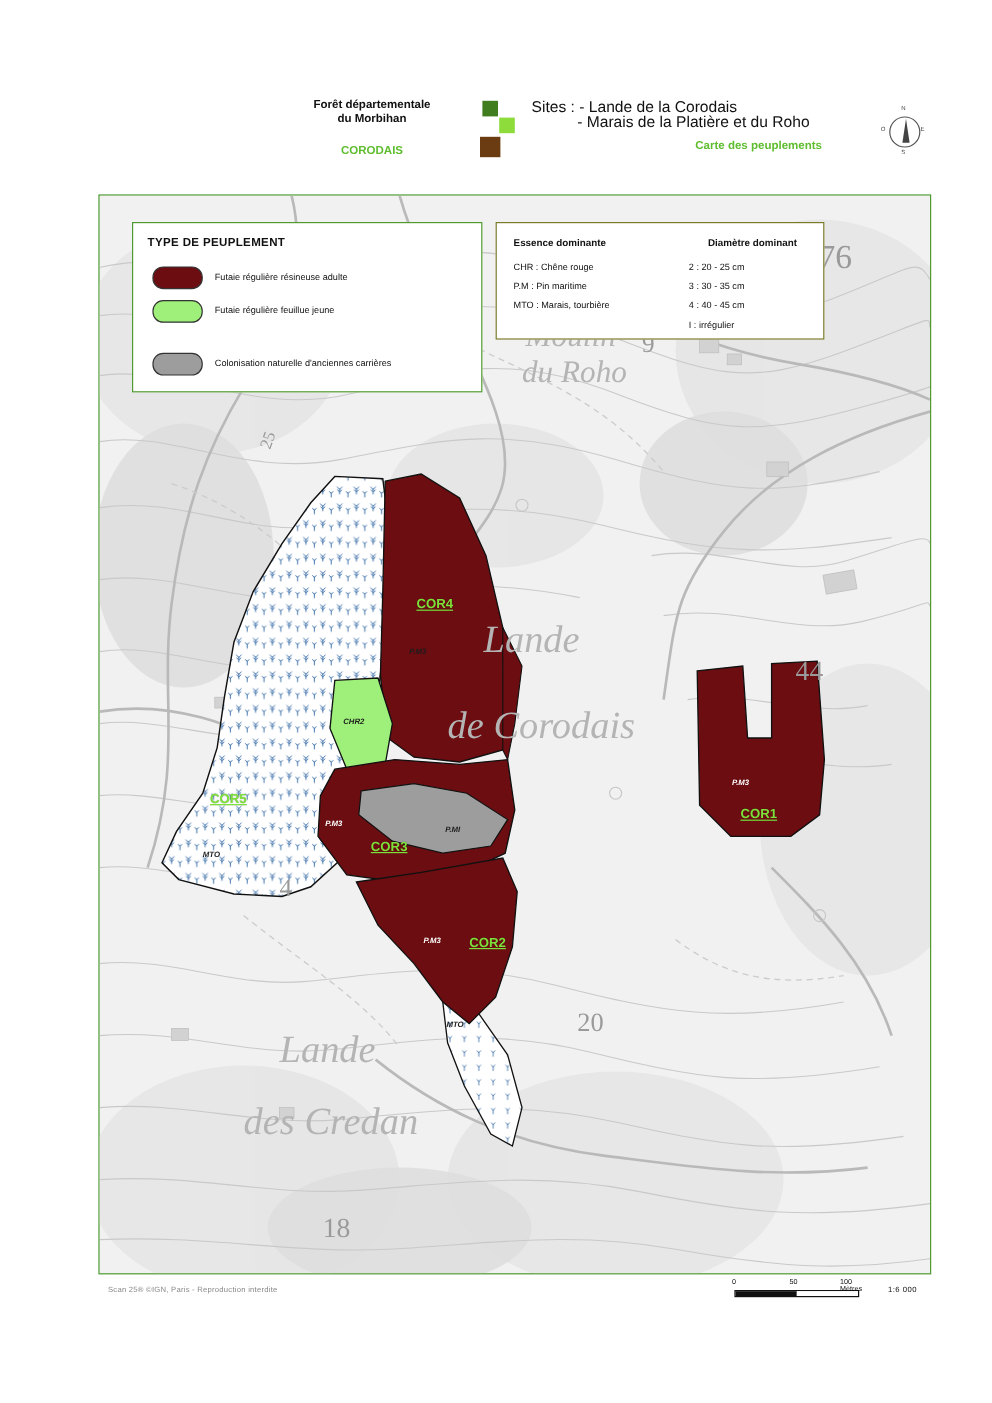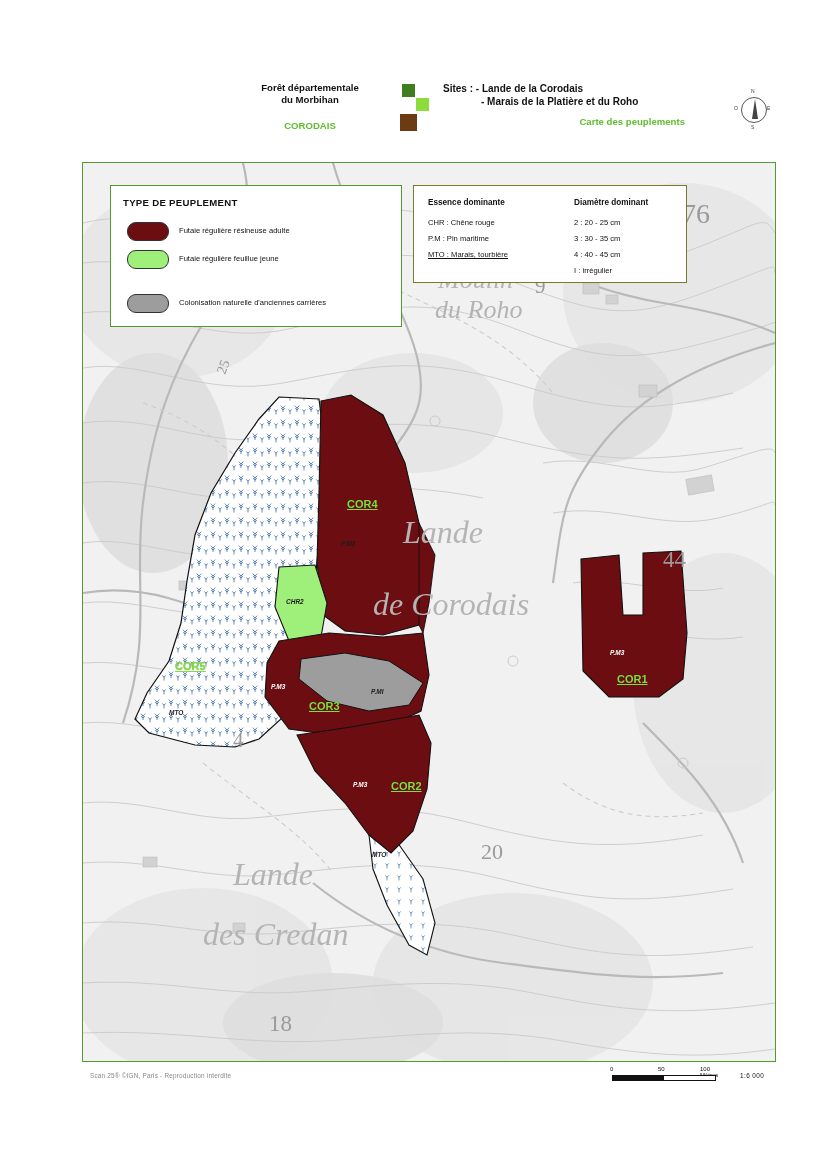--- a/index.html
+++ b/index.html
@@ -84,22 +84,22 @@
   .sq { position: absolute; }
   .sq.a { left: 2px;  top: 0px;  width: 13px; height: 13px; background: #3f7d1f; }
   .sq.b { left: 16px; top: 14px; width: 13px; height: 13px; background: #8ddc3c; }
   .sq.c { left: 0px;  top: 30px; width: 17px; height: 17px; background: #6b3c11; }
   .sites-block {
     position: absolute;
     left: 443px; top: 82px;
     width: 270px;
   }
   .sites-block .s-line {
-    font-size: 10px;
-    font-weight: bold;
+    font-size: 13px;
+    font-weight: normal;
     color: #111;
     line-height: 13px;
     white-space: nowrap;
   }
   .sites-block .s-sub {
     margin-top: 8px;
     font-size: 9.6px;
     font-weight: bold;
     color: #5fbd2f;
     text-align: right;
@@ -447,23 +447,23 @@
     <div class="lg-row" style="top:108px;">
       <div class="swatch" style="background:#9d9d9d;"></div>
       <div class="lbl">Colonisation naturelle d'anciennes carrières</div>
     </div>
   </div>
 
   <div class="legend-right">
     <div class="col-h" style="left:14px; top:12px;">Essence dominante</div>
     <div class="itm" style="left:14px; top:32px;">CHR : Chêne rouge</div>
     <div class="itm" style="left:14px; top:48px;">P.M : Pin maritime</div>
-    <div class="itm" style="left:14px; top:64px;text-decoration:underline;">MTO : Marais, tourbière</div>
-
-    <div class="col-h" style="left:160px; top:12px;">Diamètre dominant</div>
+    <div class="itm" style="left:14px; top:64px;">MTO : Marais, tourbière</div>
+
+    <div class="col-h" style="left:176px; top:12px;">Diamètre dominant</div>
     <div class="itm" style="left:160px; top:32px;">2 : 20 - 25 cm</div>
     <div class="itm" style="left:160px; top:48px;">3 : 30 - 35 cm</div>
     <div class="itm" style="left:160px; top:64px;">4 : 40 - 45 cm</div>
     <div class="itm" style="left:160px; top:80px;">I : irrégulier</div>
   </div>
 
 </div>
 
 <div class="footer-credit">Scan 25® ©IGN, Paris - Reproduction interdite</div>
 

